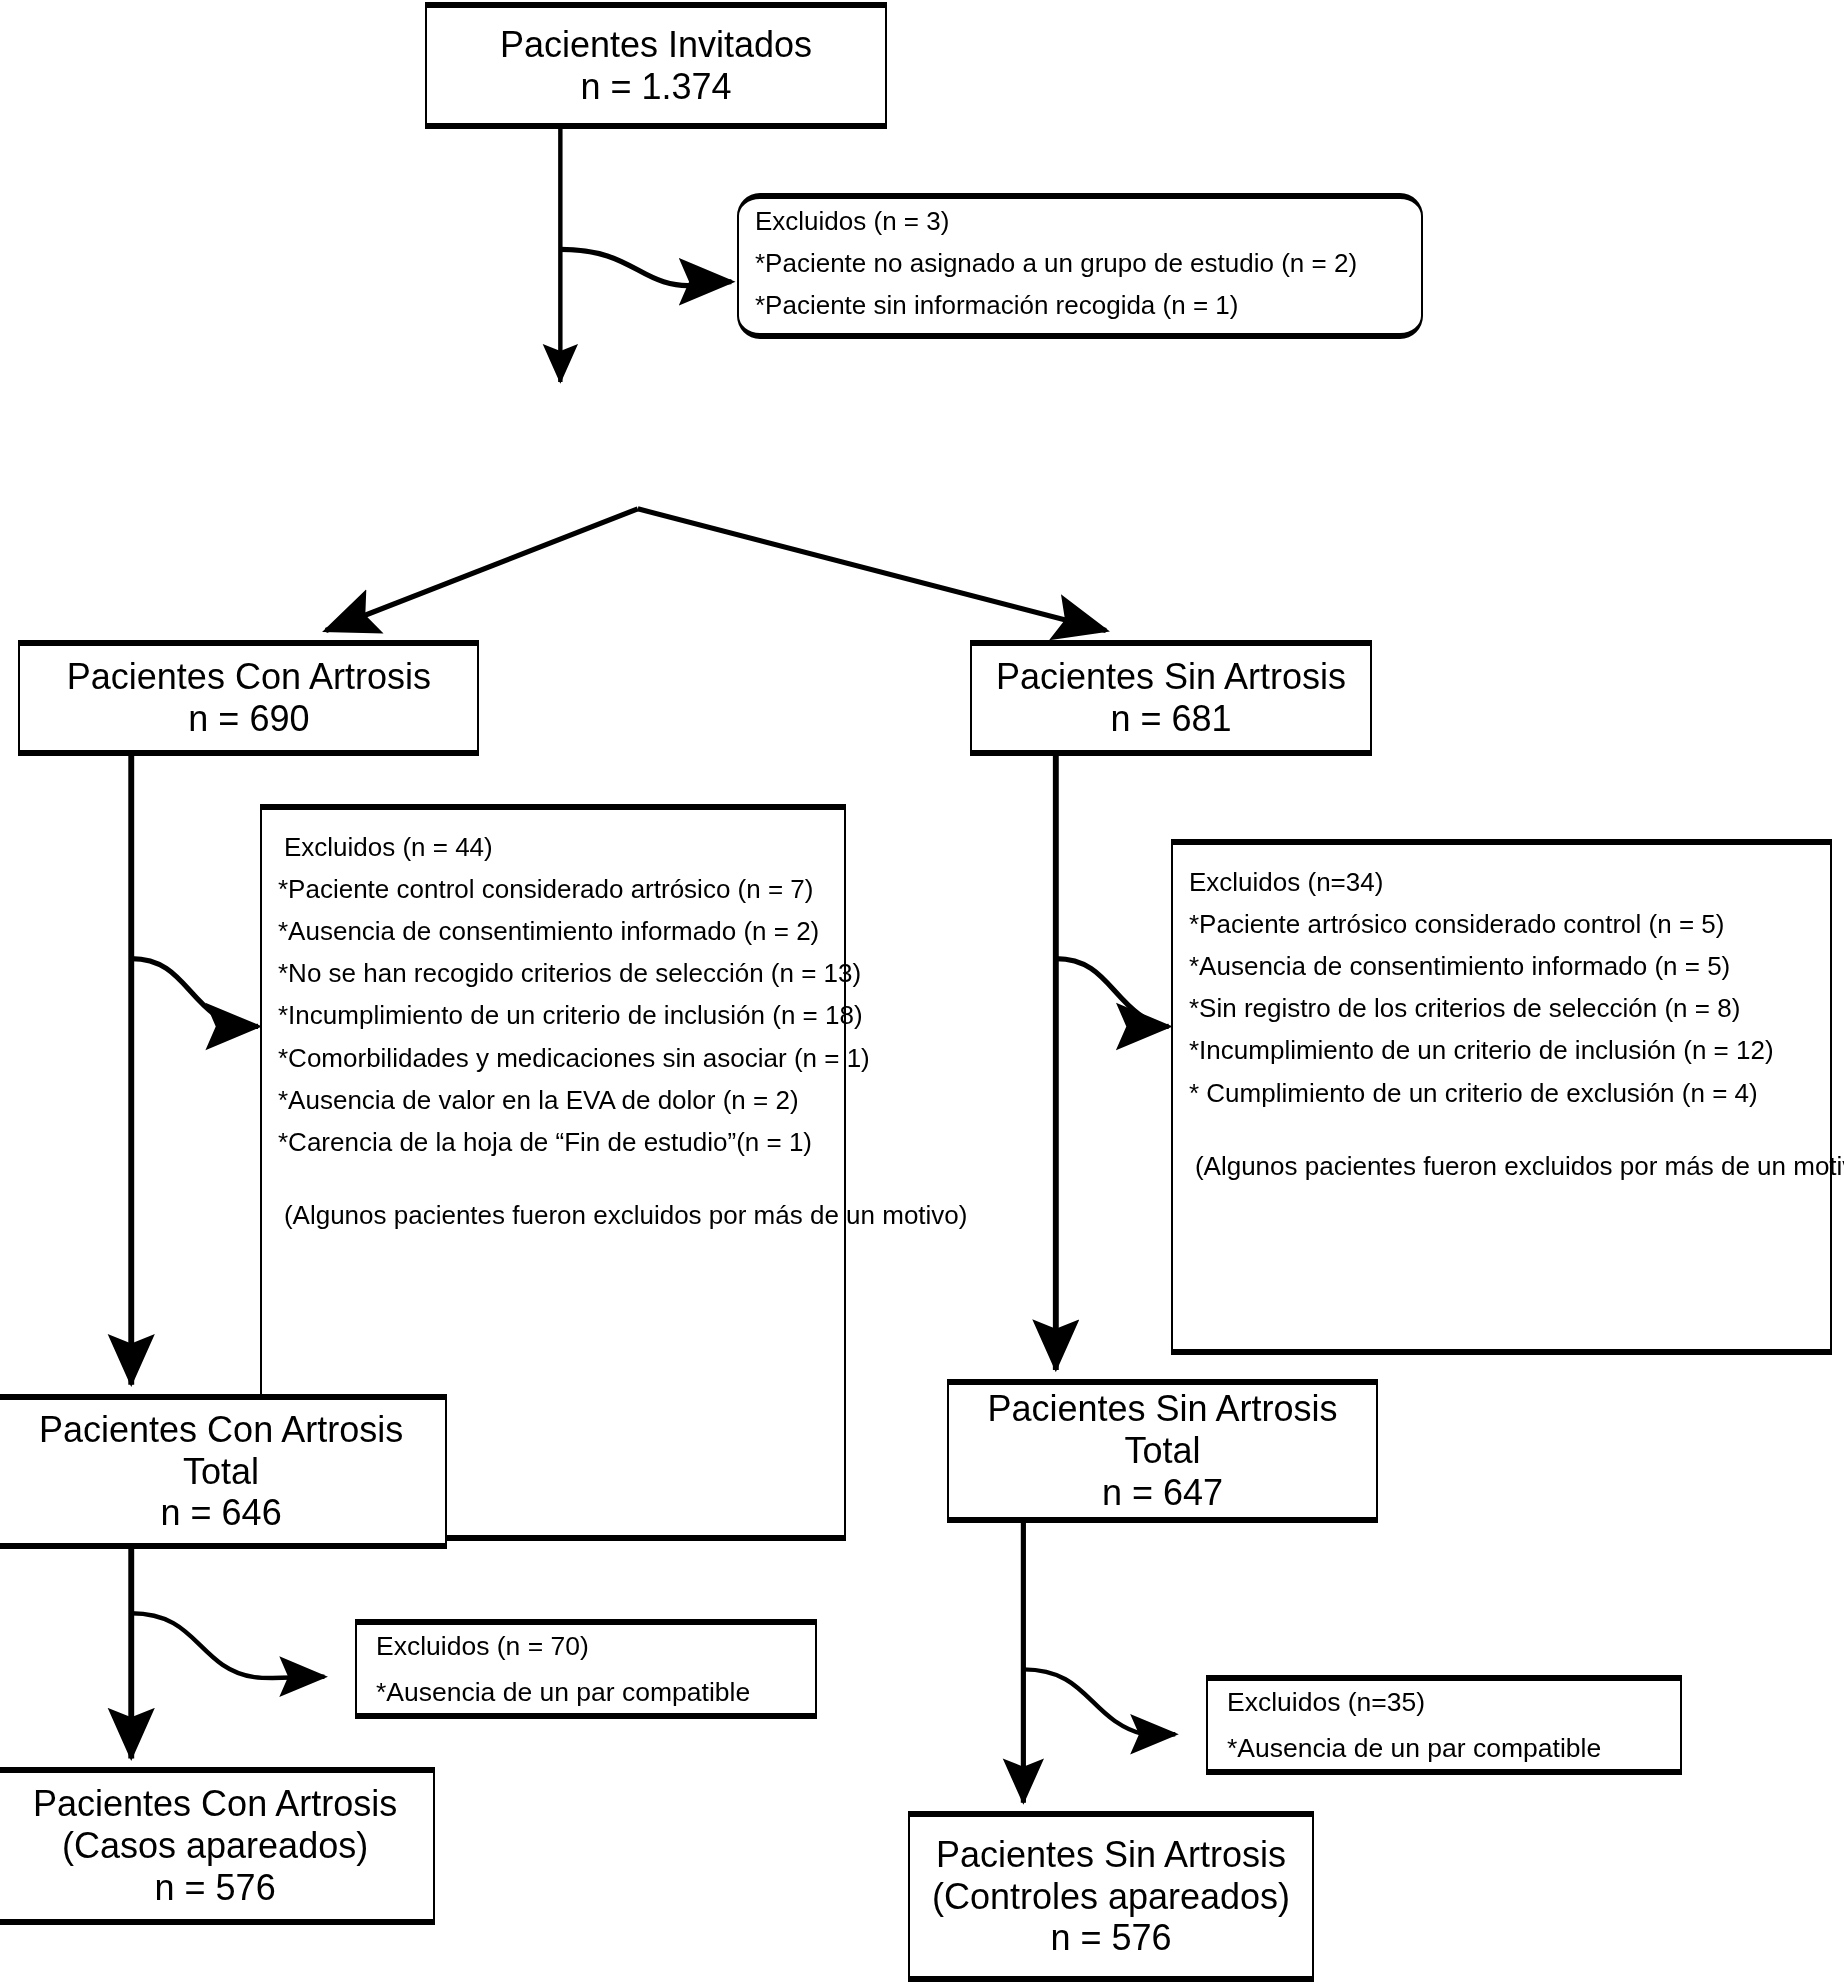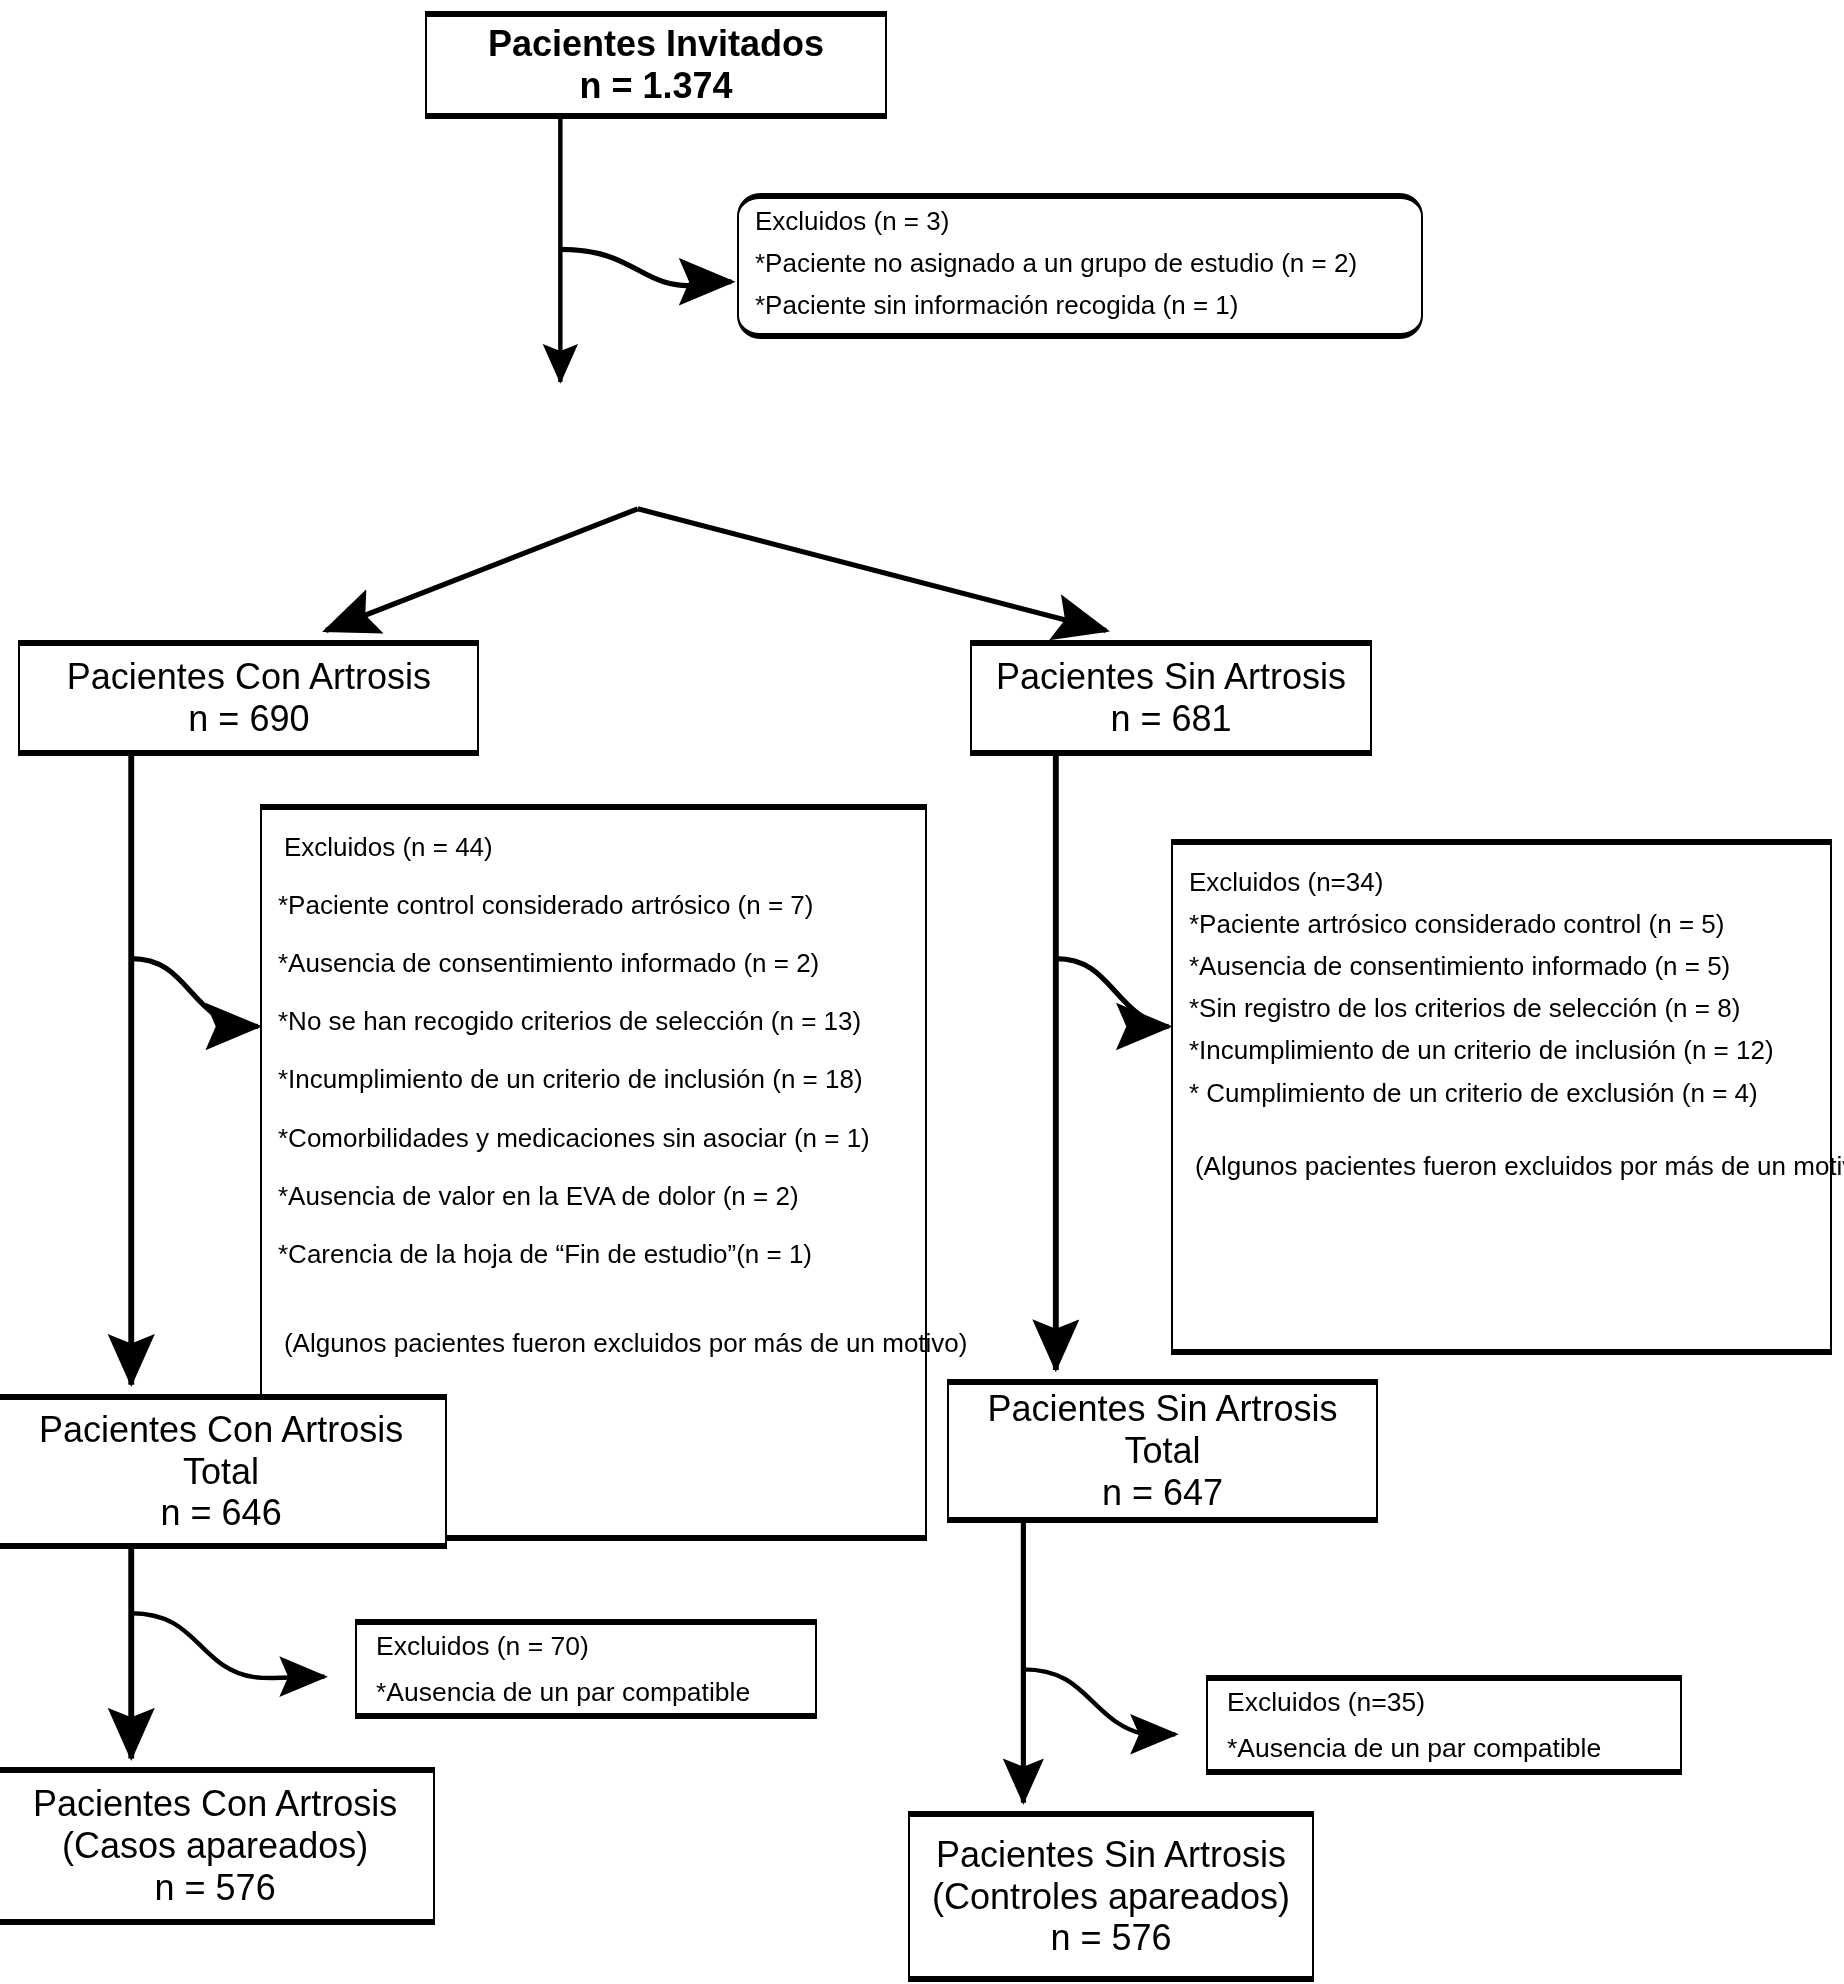--- a/index.html
+++ b/index.html
@@ -124,21 +124,21 @@
 
     <path d="M178,2100 L178,2385" stroke="#000000" stroke-width="8" fill="none" marker-end="url(#arrowSolid)"></path>
 
     <path d="M178,2188 C248,2188 262,2230 302,2258 C340,2284 372,2274 440,2274" stroke="#000000" stroke-width="6" fill="none" marker-end="url(#arrowThin)"></path>
 
     <path d="M1388,2060 L1388,2445" stroke="#000000" stroke-width="7" fill="none" marker-end="url(#arrowSolid)"></path>
 
     <path d="M1388,2264 C1458,2264 1472,2306 1512,2334 C1550,2360 1570,2352 1594,2352" stroke="#000000" stroke-width="6" fill="none" marker-end="url(#arrowThin)"></path>
   </svg>
 
-  <div class="box thick-tb" style="left:425px; top:11px; width:462px; height:108px;font-weight:bold;">
+  <div class="box thick-tb" style="left:425px; top:2px; width:462px; height:127px;">
     <div class="node-title">Pacientes Invitados</div>
     <div class="node-n">n = 1.374</div>
   </div>
 
   <div class="box thick-tb excl" style="left:737px; top:193px; width:686px; height:146px; padding-top:1px;border-radius:23px;">
     <div class="excl-line">Excluidos (n = 3)</div>
     <div class="excl-line">*Paciente no asignado a un grupo de estudio (n = 2)</div>
     <div class="excl-line">*Paciente sin información recogida (n = 1)</div>
   </div>
 
@@ -146,21 +146,21 @@
   <div class="box thick-tb" style="left:18.4px; top:640px; width:461px; height:116px;">
     <div class="node-title">Pacientes Con Artrosis</div>
     <div class="node-n">n = 690</div>
   </div>
 
   <div class="box thick-tb" style="left:970px; top:640px; width:402px; height:116px;">
     <div class="node-title">Pacientes Sin Artrosis</div>
     <div class="node-n">n = 681</div>
   </div>
 
-  <div class="box thick-tb excl" style="left:260px; top:804px; width:667px; height:737px;gap:16px;">
+  <div class="box thick-tb excl" style="left:260px; top:804px; width:586px; height:737px;">
     <div class="excl-line indent">Excluidos (n = 44)</div>
     <div class="excl-line">*Paciente control considerado artrósico (n = 7)</div>
     <div class="excl-line">*Ausencia de consentimiento informado (n = 2)</div>
     <div class="excl-line">*No se han recogido criterios de selección (n = 13)</div>
     <div class="excl-line">*Incumplimiento de un criterio de inclusión (n = 18)</div>
     <div class="excl-line">*Comorbilidades y medicaciones sin asociar (n = 1)</div>
     <div class="excl-line">*Ausencia de valor en la EVA de dolor (n = 2)</div>
     <div class="excl-line">*Carencia de la hoja de “Fin de estudio”(n = 1)</div>
     <div class="excl-line spacer-before indent">(Algunos pacientes fueron excluidos por más de un motivo)</div>
   </div>

